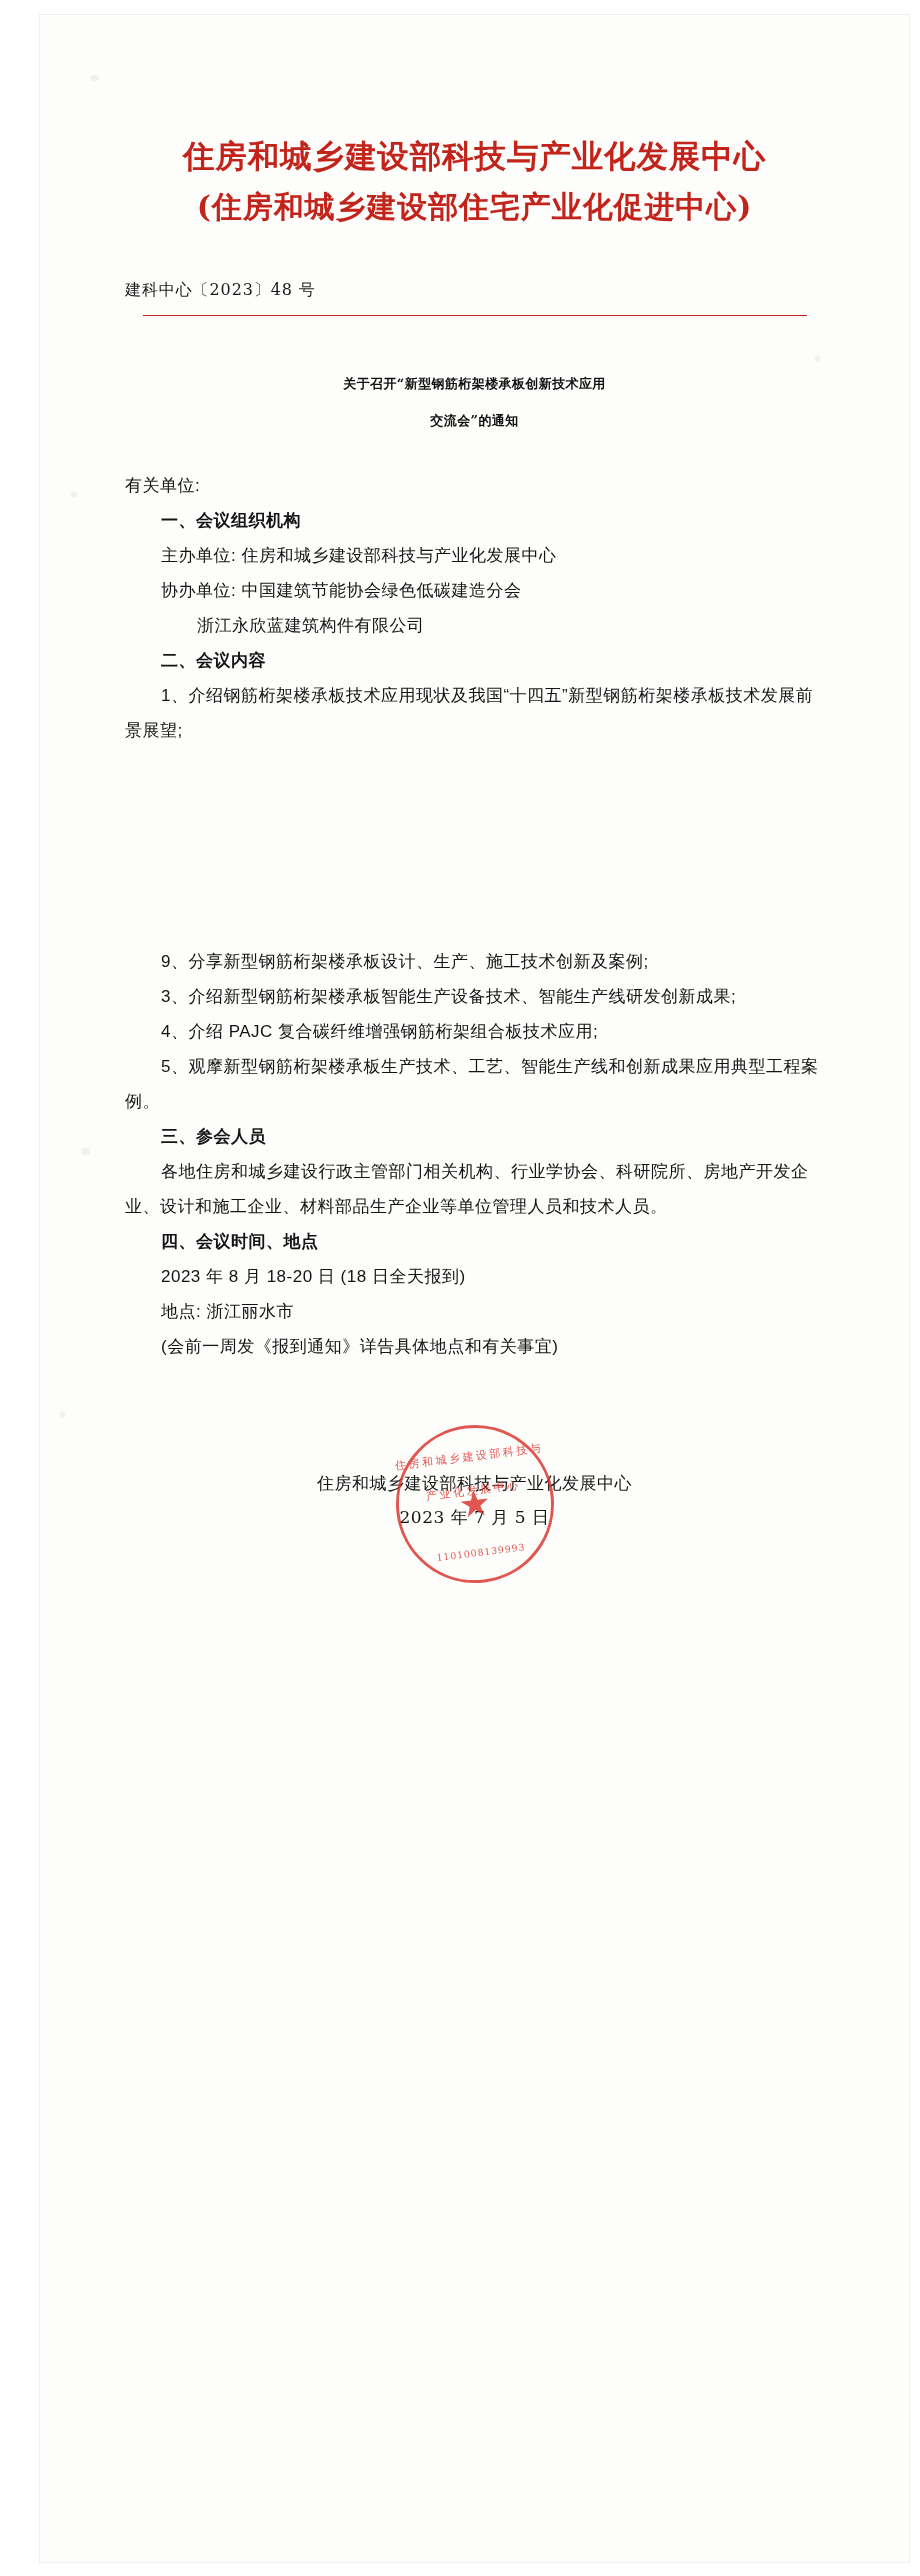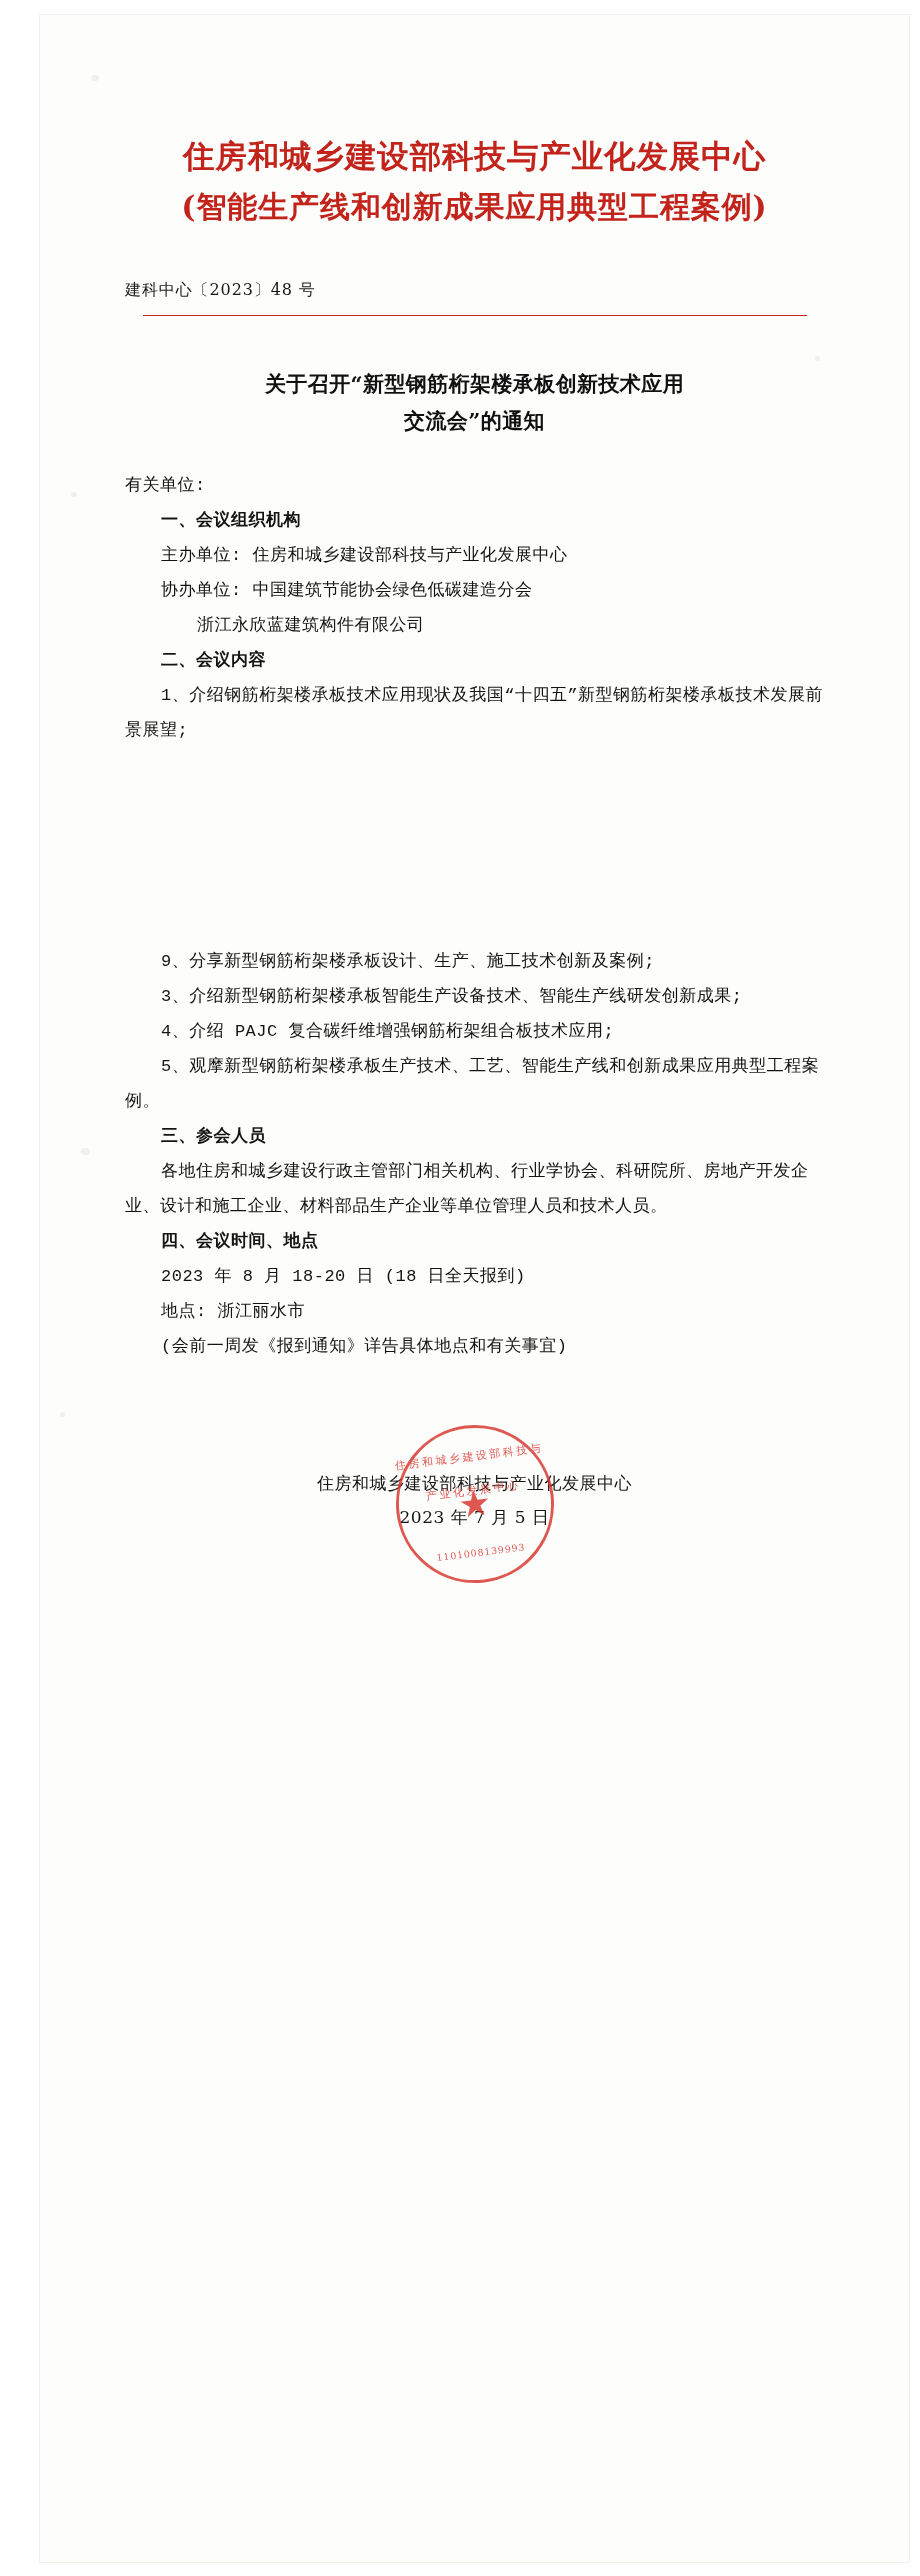--- a/index.html
+++ b/index.html
@@ -75,35 +75,35 @@
     margin: 13.6px auto 0 auto;
     width: 664px;
     height: 1.7px;
     background: #c2231b;
   }
 
   
   .doc-title {
     margin-top: 49px;
     text-align: center;
-    font-size: 21px;
+    font-size: 13px;
     font-weight: bold;
     line-height: 37px;
     color: #111;
     font-family: "DejaVu Serif", "Liberation Serif", serif;
     letter-spacing: 0.4px;
   }
 
   
   .doc-content {
     margin-top: 29px;
     font-size: 17px;
     line-height: 35px;
     color: #141414;
-    font-family: Liberation Mono, monospace;
+    font-family: Liberation Sans, sans-serif;
     letter-spacing: 0.5px;
   }
   .p { margin: 0; }
   .indent2 { text-indent: 36px; }
   .indent-head { text-indent: 36px; font-weight: bold; }
   .indent-sub { text-indent: 36px; }
   .indent-sub2 { text-indent: 72px; }
 
   
   .mid-gap { height: 196px; }
@@ -163,21 +163,21 @@
   <div class="blotch" style="left:51px;  top:60px;  width:7.7px;  height:6px;"></div>
   <div class="blotch" style="left:31px;  top:477px; width:6px;  height:5.1px;"></div>
   <div class="blotch" style="left:41px;  top:1133px;width:8.5px; height:6.8px;"></div>
   <div class="blotch" style="left:20.4px;  top:1397px;width:5.1px;  height:5.1px;"></div>
   <div class="blotch" style="left:775px; top:341px; width:5.1px;  height:4.3px;"></div>
 
   <div class="doc-body">
 
     <div class="doc-header">
       <div class="line1">住房和城乡建设部科技与产业化发展中心</div>
-      <div class="line2">(智能生产线和创新成果应用典型工程案例)</div>
+      <div class="line2">(住房和城乡建设部住宅产业化促进中心)</div>
     </div>
 
     <div class="doc-number">建科中心〔2023〕48 号</div>
     <div class="red-rule"></div>
 
     <div class="doc-title">
       <div>关于召开“新型钢筋桁架楼承板创新技术应用</div>
       <div>交流会”的通知</div>
     </div>
 

